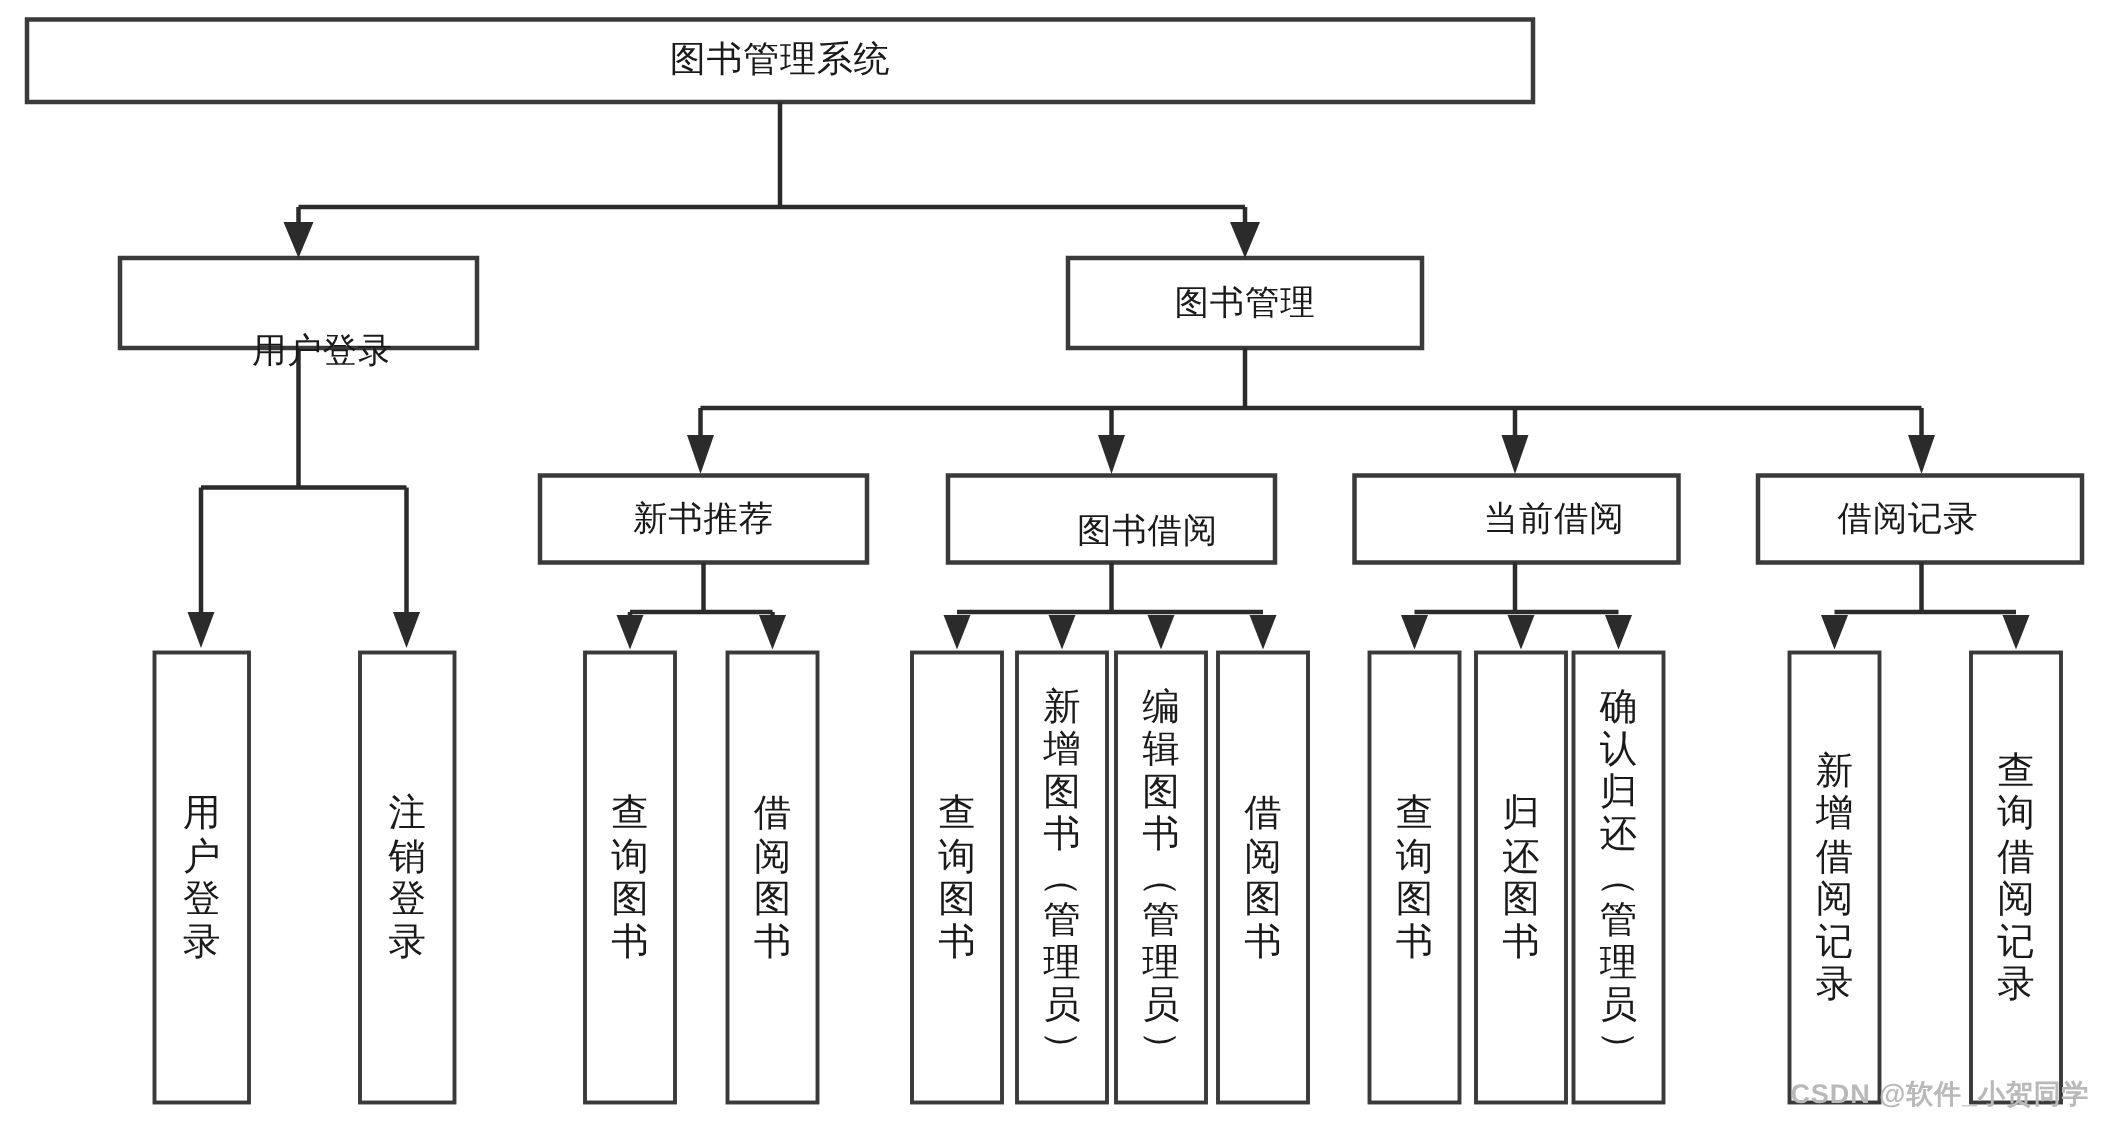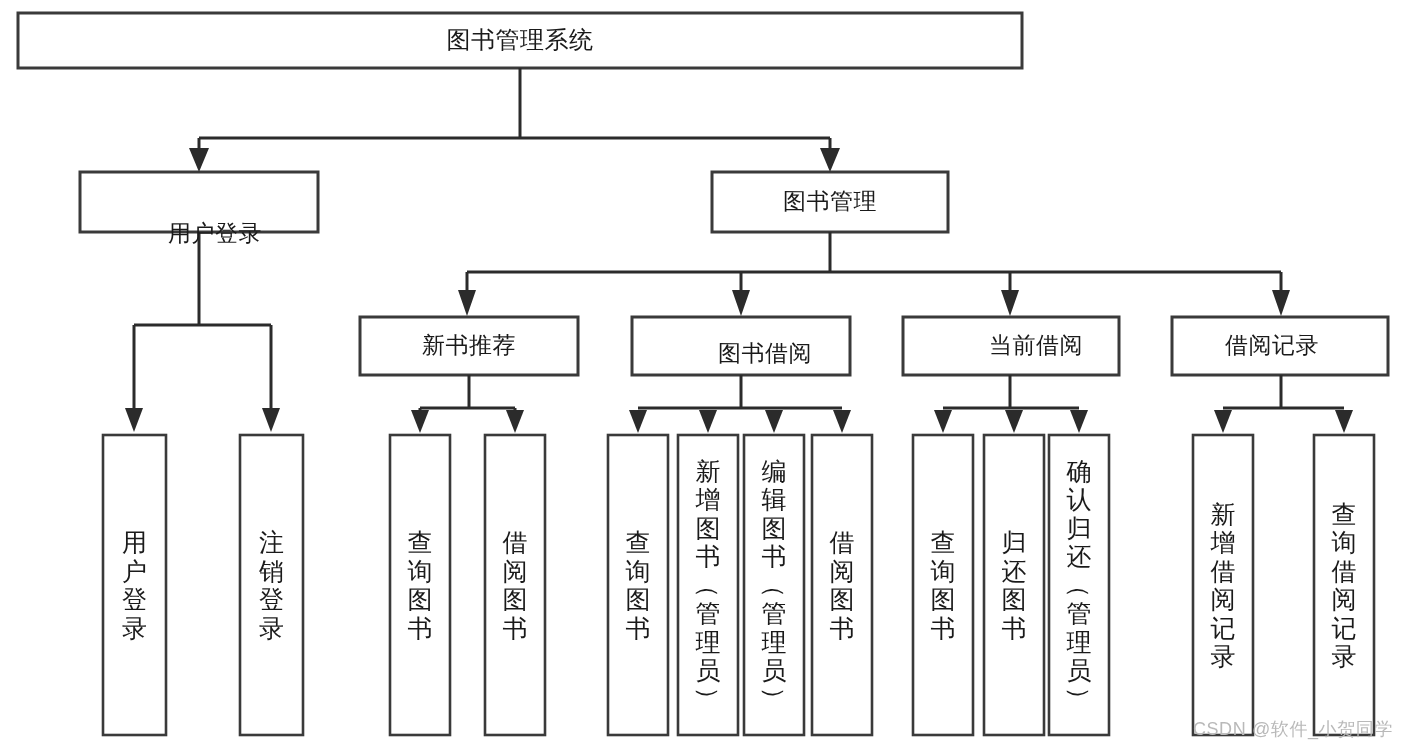--- a/index.html
+++ b/index.html
@@ -88,20 +88,21 @@
   #watermark {
     position: absolute;
     right: 12px;
     bottom: 6px;
     font-family: "Liberation Sans", "DejaVu Sans", sans-serif;
     font-size: 18px;
     color: #b9b9b9;
     letter-spacing: 0.6px;
     white-space: nowrap;
     pointer-events: none;
+    font-weight: bold;
   }
 </style>
 </head>
 <body>
 
 <div id="diagram-root">
 
   <svg id="diagram-svg" viewBox="0 0 1405 747">
 
     <rect class="node-box" x="18" y="13" width="1004" height="55"></rect>

